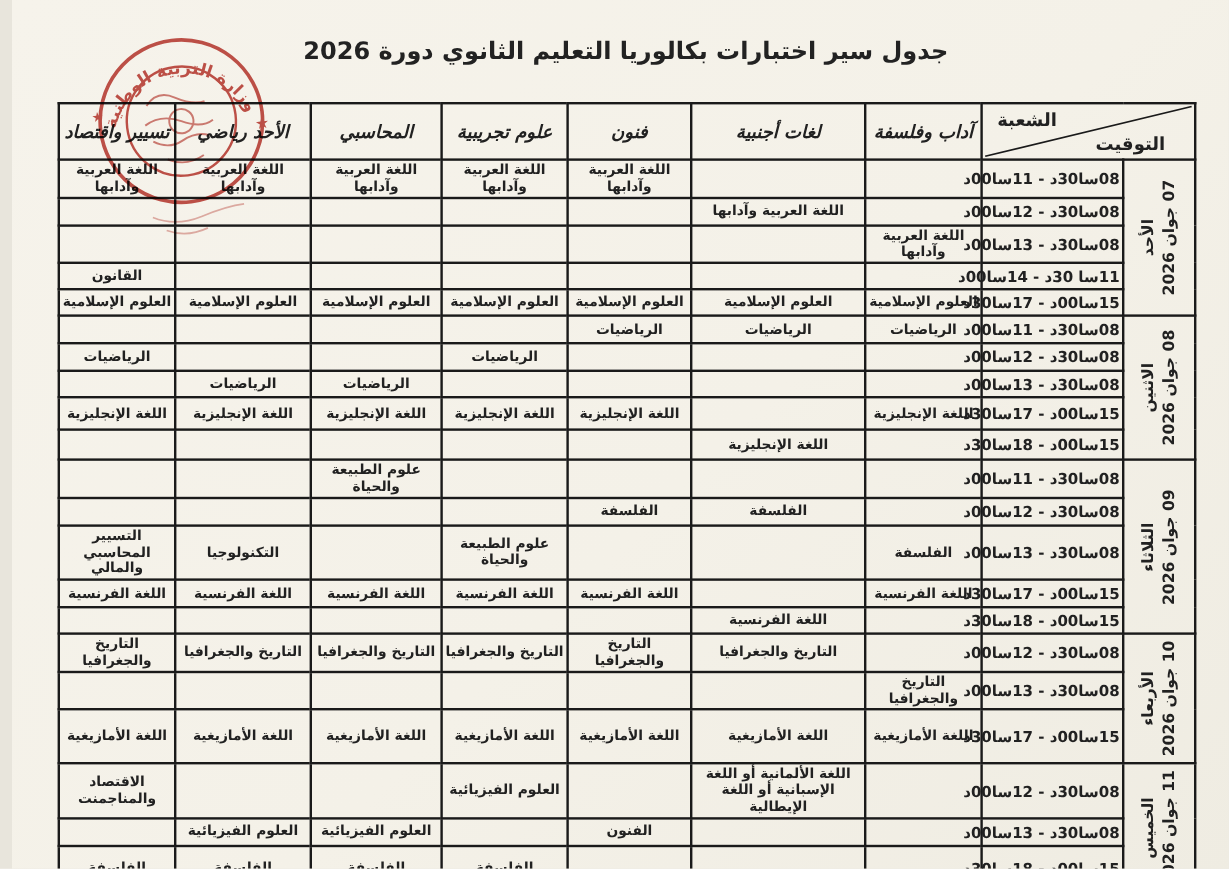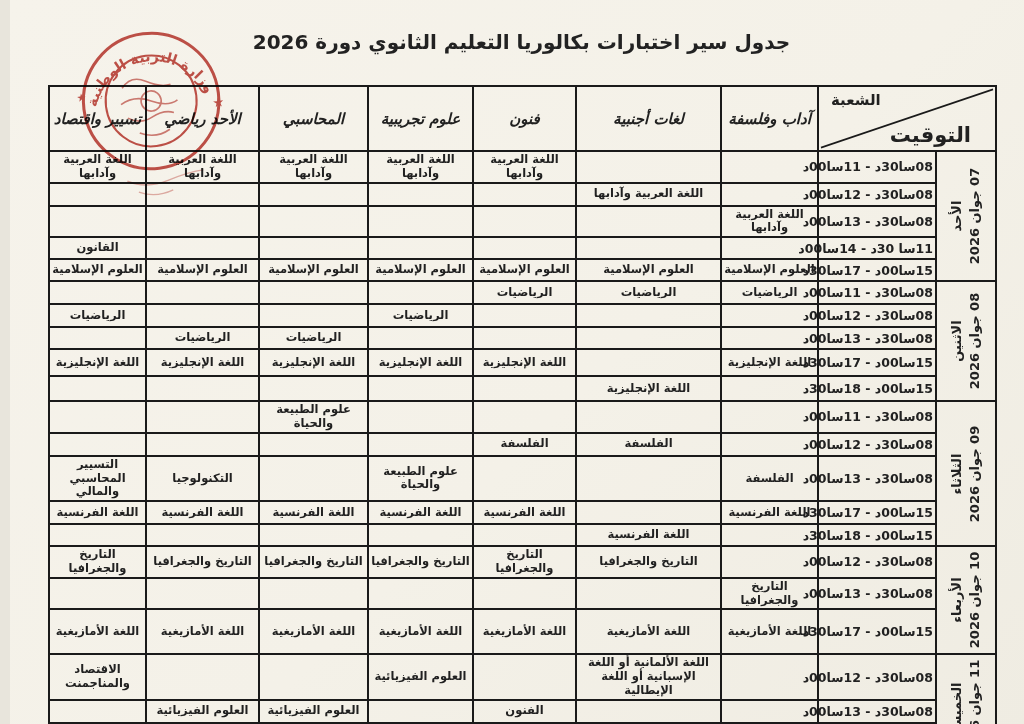--- a/index.html
+++ b/index.html
@@ -29,25 +29,25 @@
   table.timetable{
     position:absolute;top:85px;left:38px;width:947px;
     border-collapse:collapse;table-layout:fixed;direction:rtl;
   }
   table.timetable th,table.timetable td{
     border:2px solid var(--border);
     vertical-align:middle;text-align:center;
     font-weight:bold;color:#212121;
     padding:1px 2px;
   }
-  th.corner{position:relative;padding:0;height:65px;}
+  th.corner{position:relative;padding:0;height:47px;}
   th.corner .diag{position:absolute;inset:0;width:100%;height:100%;}
   th.corner .diag line{stroke:var(--border);stroke-width:1.6;}
   .corner-top{position:absolute;top:4px;left:12px;font-size:15px;}
-  .corner-bot{position:absolute;bottom:3px;right:24px;font-size:21px;text-align:center;}
+  .corner-bot{position:absolute;bottom:3px;right:24px;font-size:15px;text-align:center;}
   th.subj-head{font-size:15px;padding:4px 2px;font-style:italic;}
   td.exam-cell{font-size:11.5px;line-height:1.2;}
   td.time-cell{font-size:12.5px;white-space:nowrap;}
   td.day-cell{position:relative;padding:0;}
   td.day-cell .rot{
     position:absolute;top:50%;left:50%;
     transform:translate(-50%,-50%) rotate(-90deg);
     white-space:nowrap;text-align:center;direction:rtl;
     font-size:13px;line-height:1.35;
   }

